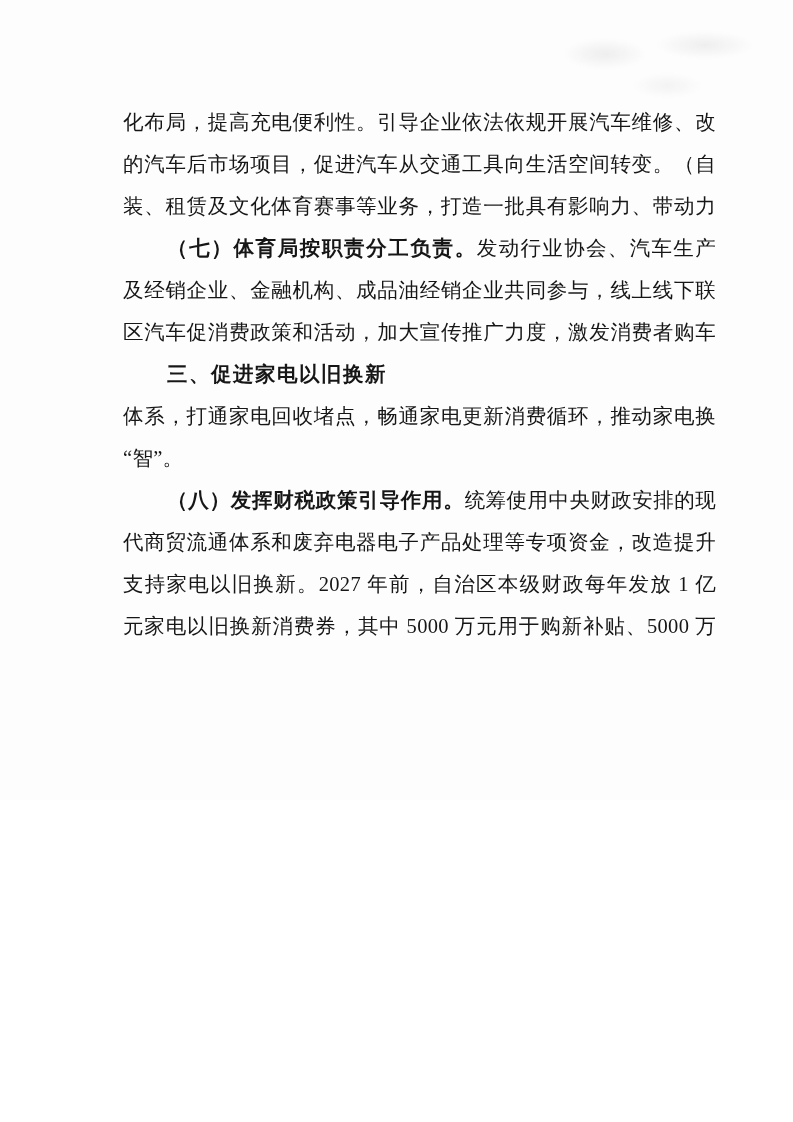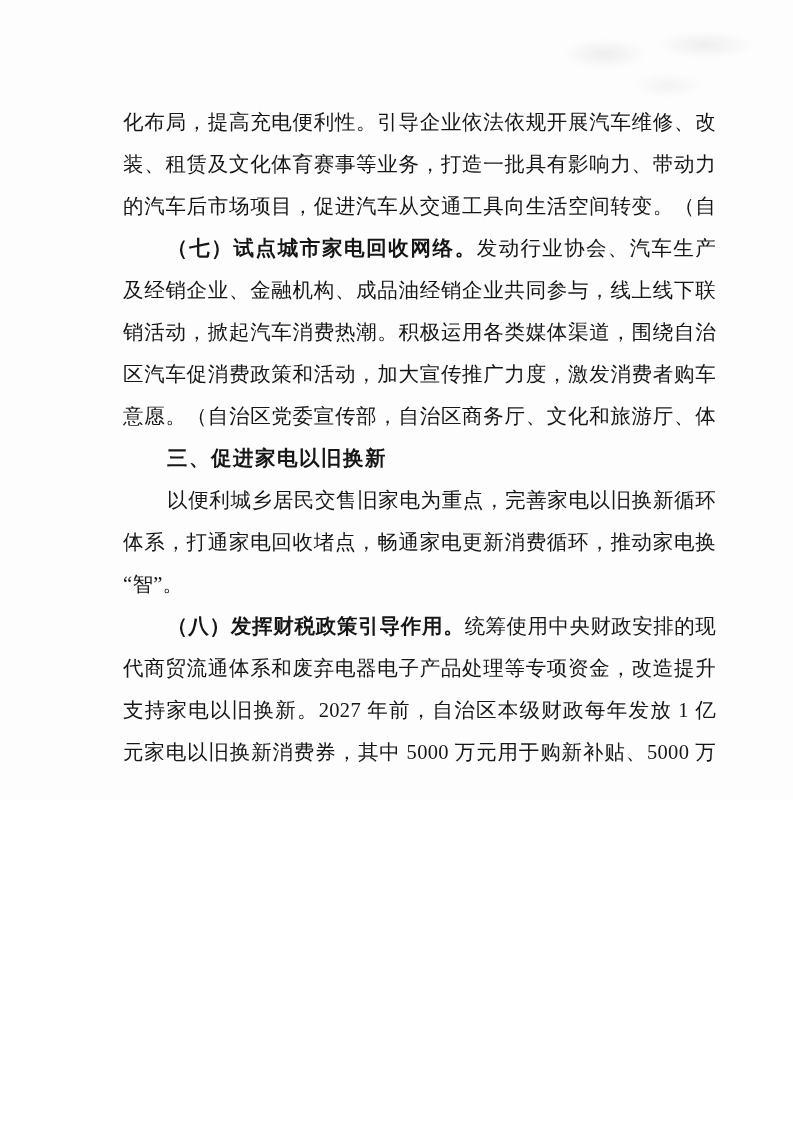--- a/index.html
+++ b/index.html
@@ -85,42 +85,39 @@
 <body>
 
 <div class="page">
 
   <div class="smudge smudge-topright"></div>
 
   <div class="text-block">
 
     <p class="line j"><span>化布局，提高充电便利性。引导企业依法依规开展汽车维修、改</span></p>
 
+    <p class="line j"><span>的汽车后市场项目，促进汽车从交通工具向生活空间转变。（自</span></p>
+
     <p class="line j"><span>装、租赁及文化体育赛事等业务，打造一批具有影响力、带动力</span></p>
-
-    <p class="line j"><span>的汽车后市场项目，促进汽车从交通工具向生活空间转变。（自</span></p>
 
 
 
-    <p class="line j ind"><span class="bold-run">（七）试点城市家电回收网络。</span><span>发动行业协会、汽车生产</span></p>
+    <p class="line j ind"><span class="bold-run">（七）体育局按职责分工负责。</span><span>发动行业协会、汽车生产</span></p>
 
     <p class="line j"><span>及经销企业、金融机构、成品油经销企业共同参与，线上线下联</span></p>
 
 
 
-    <p class="line j"><span>销活动，掀起汽车消费热潮。积极运用各类媒体渠道，围绕自治</span></p>
 
     <p class="line j"><span>区汽车促消费政策和活动，加大宣传推广力度，激发消费者购车</span></p>
 
-    <p class="line j"><span>意愿。（自治区党委宣传部，自治区商务厅、文化和旅游厅、体</span></p>
 
 
     <p class="line ind heading"><span>三、促进家电以旧换新</span></p>
 
-    <p class="line j ind"><span>以便利城乡居民交售旧家电为重点，完善家电以旧换新循环</span></p>
 
     <p class="line j"><span>体系，打通家电回收堵点，畅通家电更新消费循环，推动家电换</span></p>
 
     <p class="line"><span>“智”。</span></p>
 
     <p class="line j ind"><span class="bold-run">（八）发挥财税政策引导作用。</span><span>统筹使用中央财政安排的现</span></p>
 
     <p class="line j"><span>代商贸流通体系和废弃电器电子产品处理等专项资金，改造提升</span></p>
 
 

